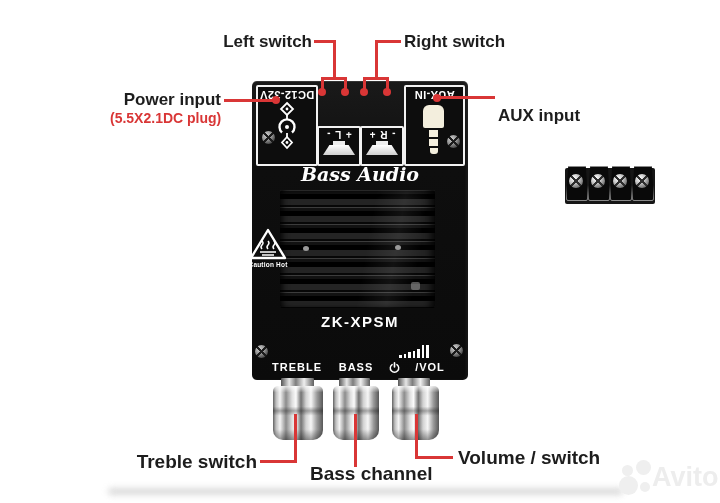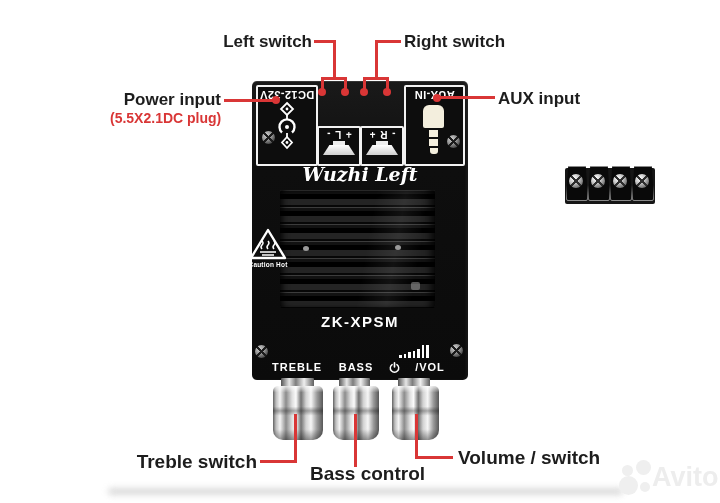--- a/index.html
+++ b/index.html
@@ -129,21 +129,21 @@
   <div class="panel" style="left:152px;top:4px;width:57px;height:77px;">
     <span class="flip panel-cap">AUX-IN</span>
     <div class="plug-body"></div>
     <div class="plug-seg" style="left:23px;top:43px;width:9px;height:7px;"></div>
     <div class="plug-seg" style="left:23px;top:52px;width:9px;height:7px;"></div>
     <div class="plug-seg" style="left:23.5px;top:61px;width:8px;height:6px;border-radius:0 0 3px 3px;"></div>
     <div class="screw" style="left:41px;top:48px;width:13px;height:13px;"></div>
   </div>
 </div>
 
-<div class="brand">Wuzhi Left</div>
+<div class="brand">Bass Audio</div>
 
 <div class="hsink"></div>
 <div class="speck" style="left:303px;top:246px;width:6px;height:5px;"></div>
 <div class="speck" style="left:395px;top:245px;width:6px;height:5px;"></div>
 <div class="speck" style="left:411px;top:282px;width:9px;height:8px;border-radius:2px;opacity:.55;"></div>
 
 <svg width="38" height="32" viewBox="0 0 38 32" style="position:absolute;left:249px;top:228px;">
   <polygon points="19,2 36,30 2,30" fill="none" stroke="#fff" stroke-width="2.4" stroke-linejoin="round"></polygon>
   <path d="M13 13 q2 2 0 4 q-2 2 0 4 M19 13 q2 2 0 4 q-2 2 0 4 M25 13 q2 2 0 4 q-2 2 0 4" fill="none" stroke="#fff" stroke-width="1.5"></path>
   <path d="M11 24 H27 M13 27 H25" stroke="#fff" stroke-width="1.6"></path>
@@ -208,23 +208,23 @@
 
 <div class="rline" style="left:354px;top:414px;width:3px;height:53px;"></div>
 
 <div class="rline" style="left:415px;top:414px;width:3px;height:45px;"></div>
 <div class="rline" style="left:415px;top:456px;width:38px;height:3px;"></div>
 
 <div class="lbl" style="right:408px;top:32px;">Left switch</div>
 <div class="lbl" style="left:404px;top:32px;">Right switch</div>
 <div class="lbl" style="right:499px;top:90px;">Power input</div>
 <div class="lbl-sub" style="left:110px;top:110px;width:122px;text-align:left;">(5.5X2.1DC plug)</div>
-<div class="lbl" style="left:498px;top:89px;text-align:center;">AUX input</div>
+<div class="lbl" style="left:498px;top:106px;text-align:center;">AUX input</div>
 <div class="lbl-lg" style="right:463px;top:451px;">Treble switch</div>
-<div class="lbl-lg" style="left:310px;top:463px;">Bass control</div>
+<div class="lbl-lg" style="left:310px;top:463px;">Bass channel</div>
 <div class="lbl-lg" style="left:458px;top:447px;">Volume / switch</div>
 
 <div>
   <div class="wm-circle" style="left:622px;top:465px;width:11px;height:11px;"></div>
   <div class="wm-circle" style="left:636px;top:460px;width:15px;height:15px;"></div>
   <div class="wm-circle" style="left:619px;top:476px;width:19px;height:19px;"></div>
   <div class="wm-circle" style="left:640px;top:482px;width:10px;height:10px;"></div>
   <div class="wm-text">Avito</div>
 </div>
 

